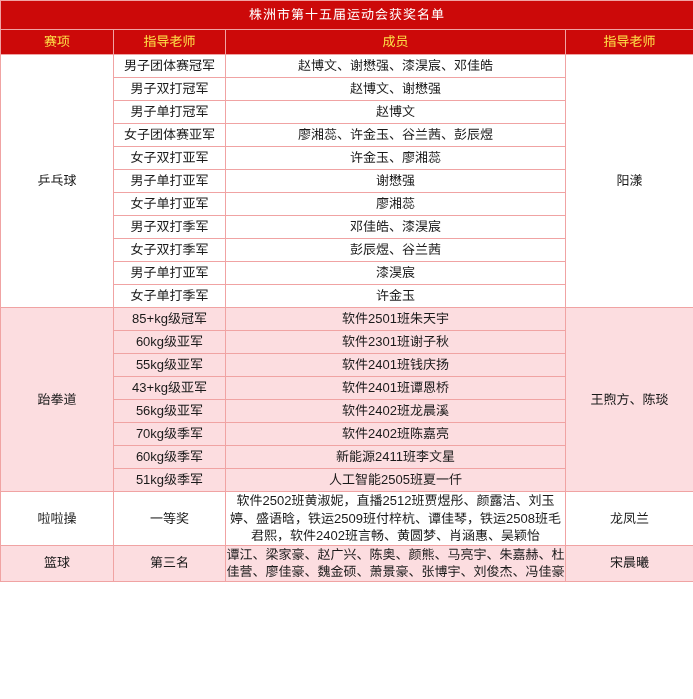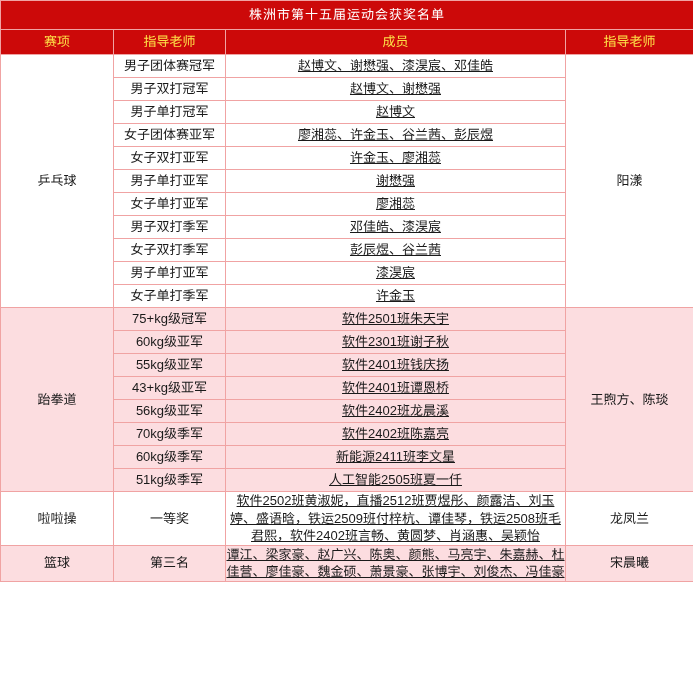--- a/index.html
+++ b/index.html
@@ -71,21 +71,20 @@
     font-size: 13px;
   }
   td.rank-cell {
     font-size: 13px;
     white-space: nowrap;
     margin-top: 46px;
   }
   td.member-cell {
     font-size: 13px;
     padding: 2px 6px;
-    text-decoration: underline;
   }
   td.teacher-cell {
     font-size: 13px;
   }
   td.row-h { height: 22px; }
   td.member-multi {
     line-height: 1.55;
     padding: 6px 8px;
     text-align: center;
   }
@@ -154,21 +153,21 @@
       <tr class="plain">
         <td class="rank-cell row-h plain">男子单打亚军</td>
         <td class="member-cell row-h plain">漆淏宸</td>
       </tr>
       <tr class="plain block-bottom">
         <td class="rank-cell row-h plain">女子单打季军</td>
         <td class="member-cell row-h plain">许金玉</td>
       </tr>
       <tr class="tint block-top">
         <td class="event-cell tint" rowspan="8">跆拳道</td>
-        <td class="rank-cell row-h tint">75+kg级冠军</td>
+        <td class="rank-cell row-h tint">85+kg级冠军</td>
         <td class="member-cell row-h tint">软件2501班朱天宇</td>
         <td class="teacher-cell tint" rowspan="8">王煦方、陈琰</td>
       </tr>
       <tr class="tint">
         <td class="rank-cell row-h tint">60kg级亚军</td>
         <td class="member-cell row-h tint">软件2301班谢子秋</td>
       </tr>
       <tr class="tint">
         <td class="rank-cell row-h tint">55kg级亚军</td>
         <td class="member-cell row-h tint">软件2401班钱庆扬</td>

